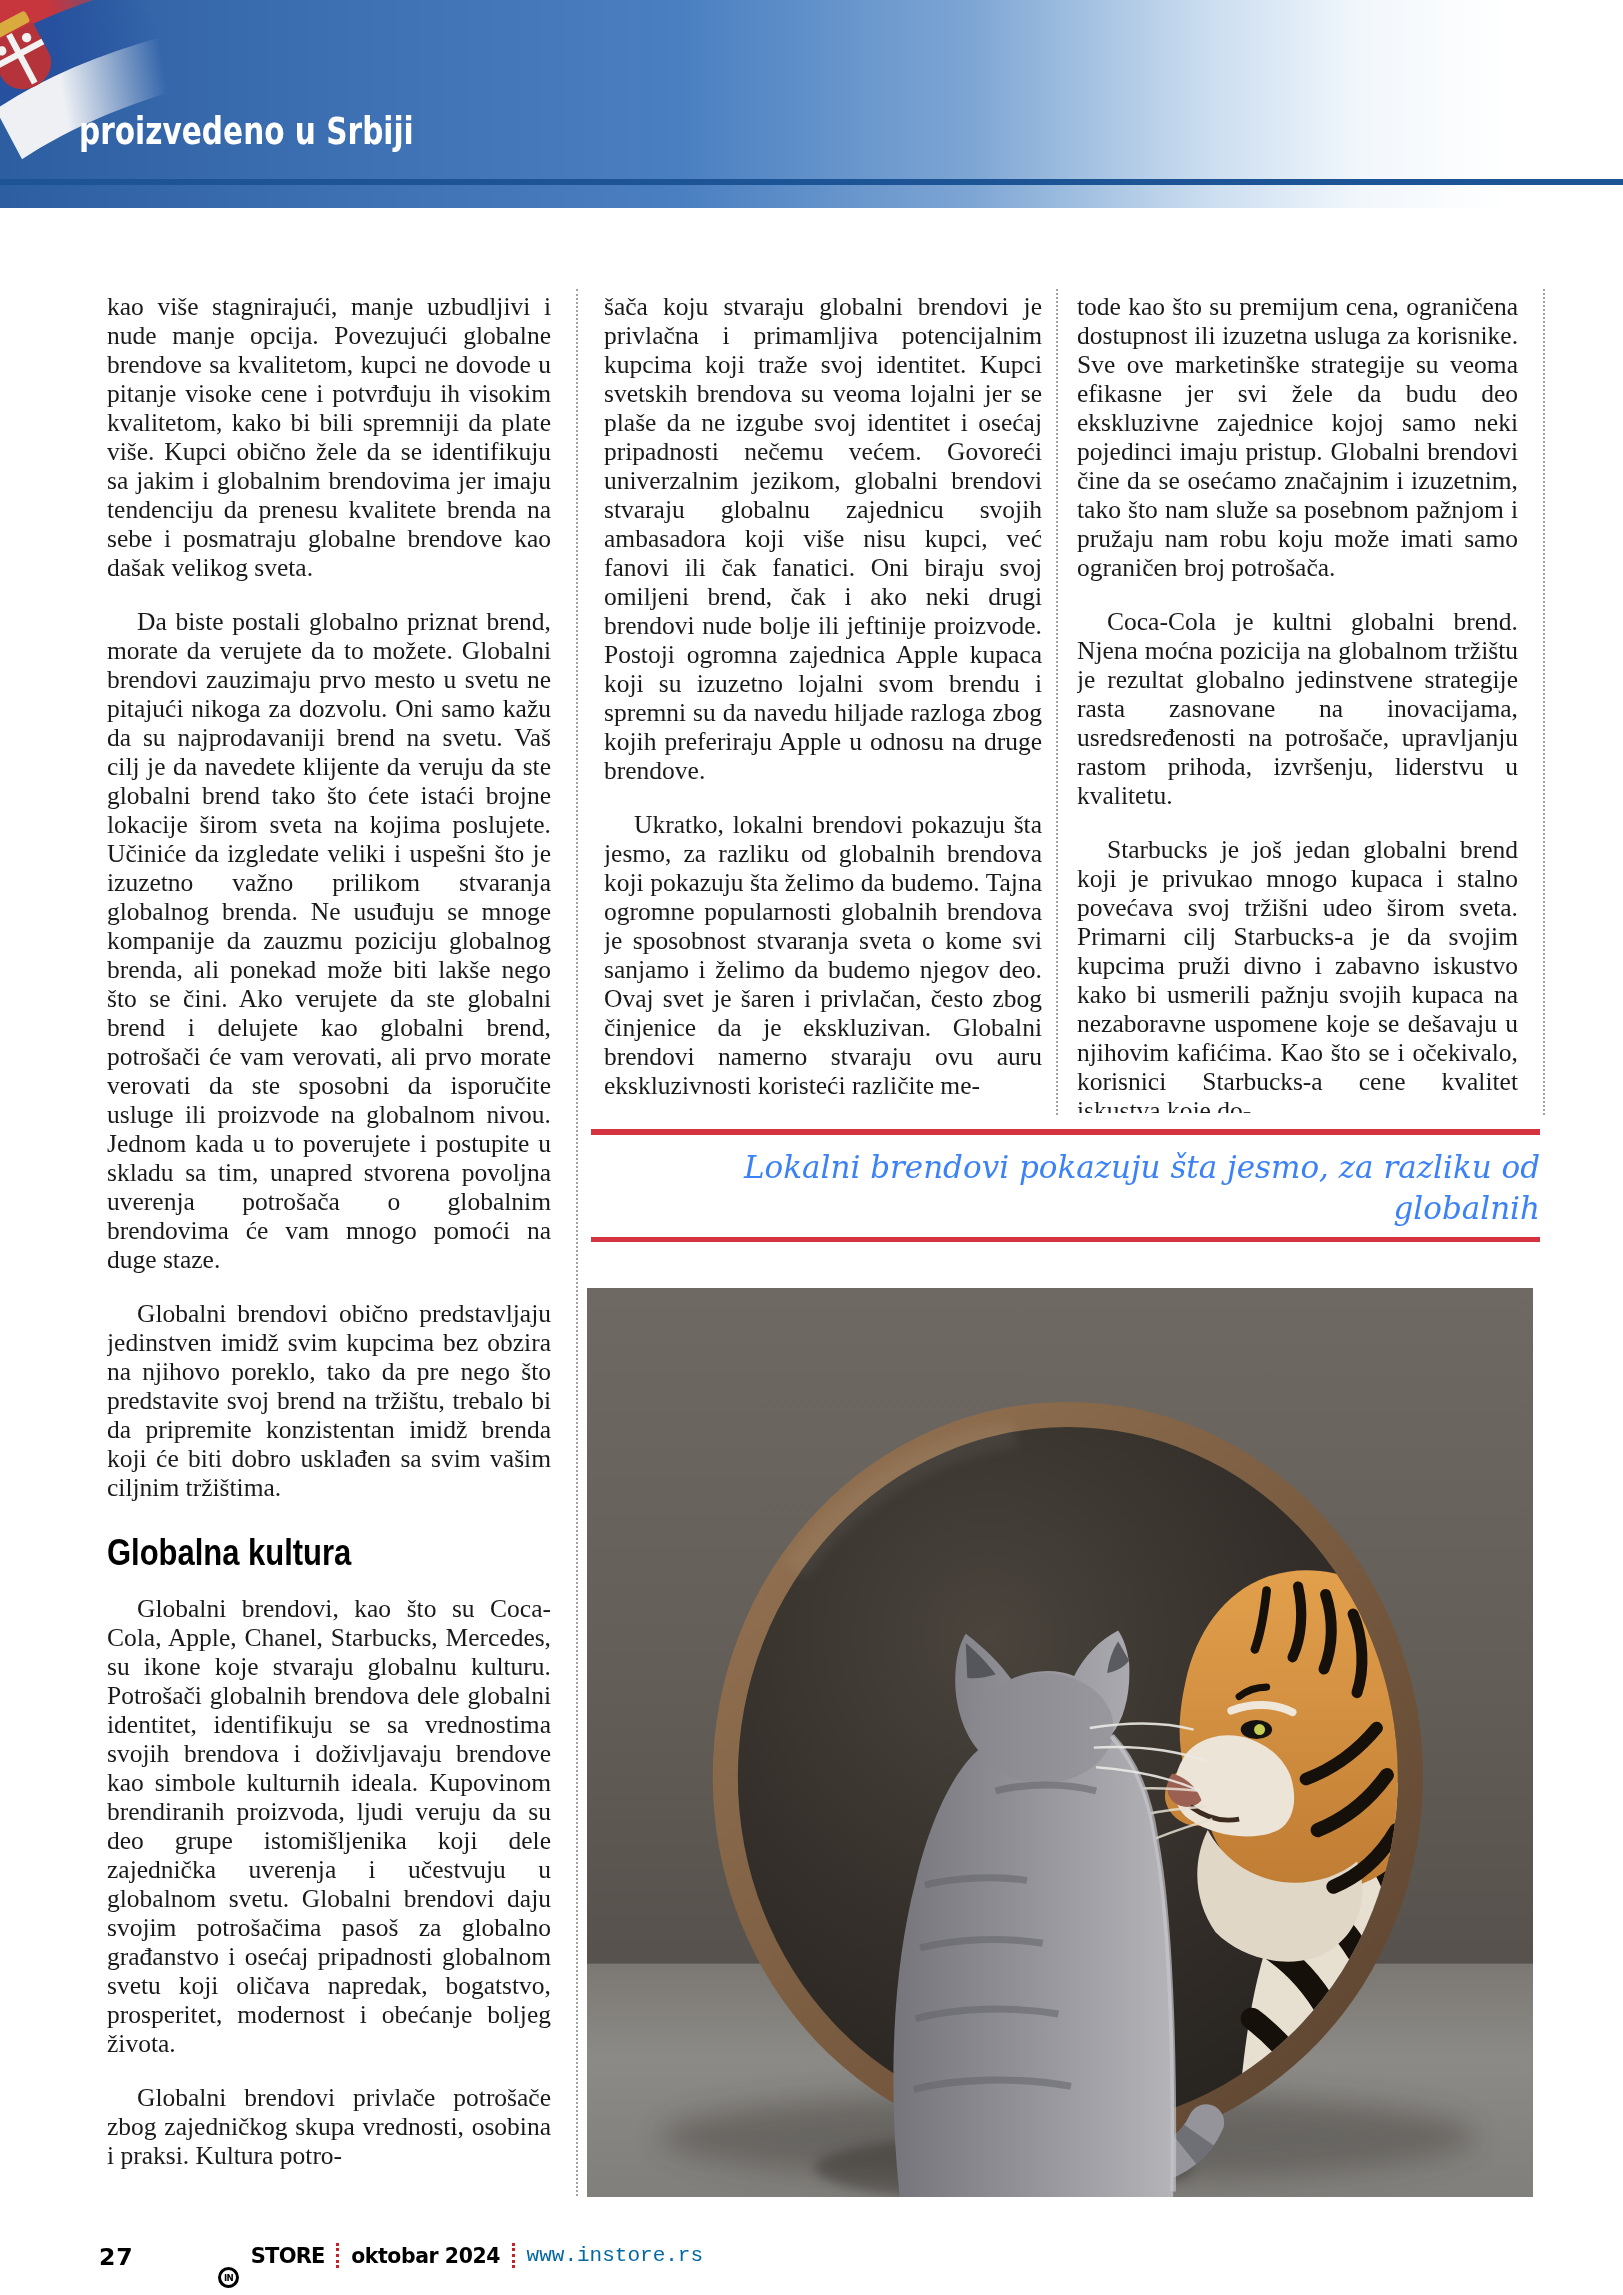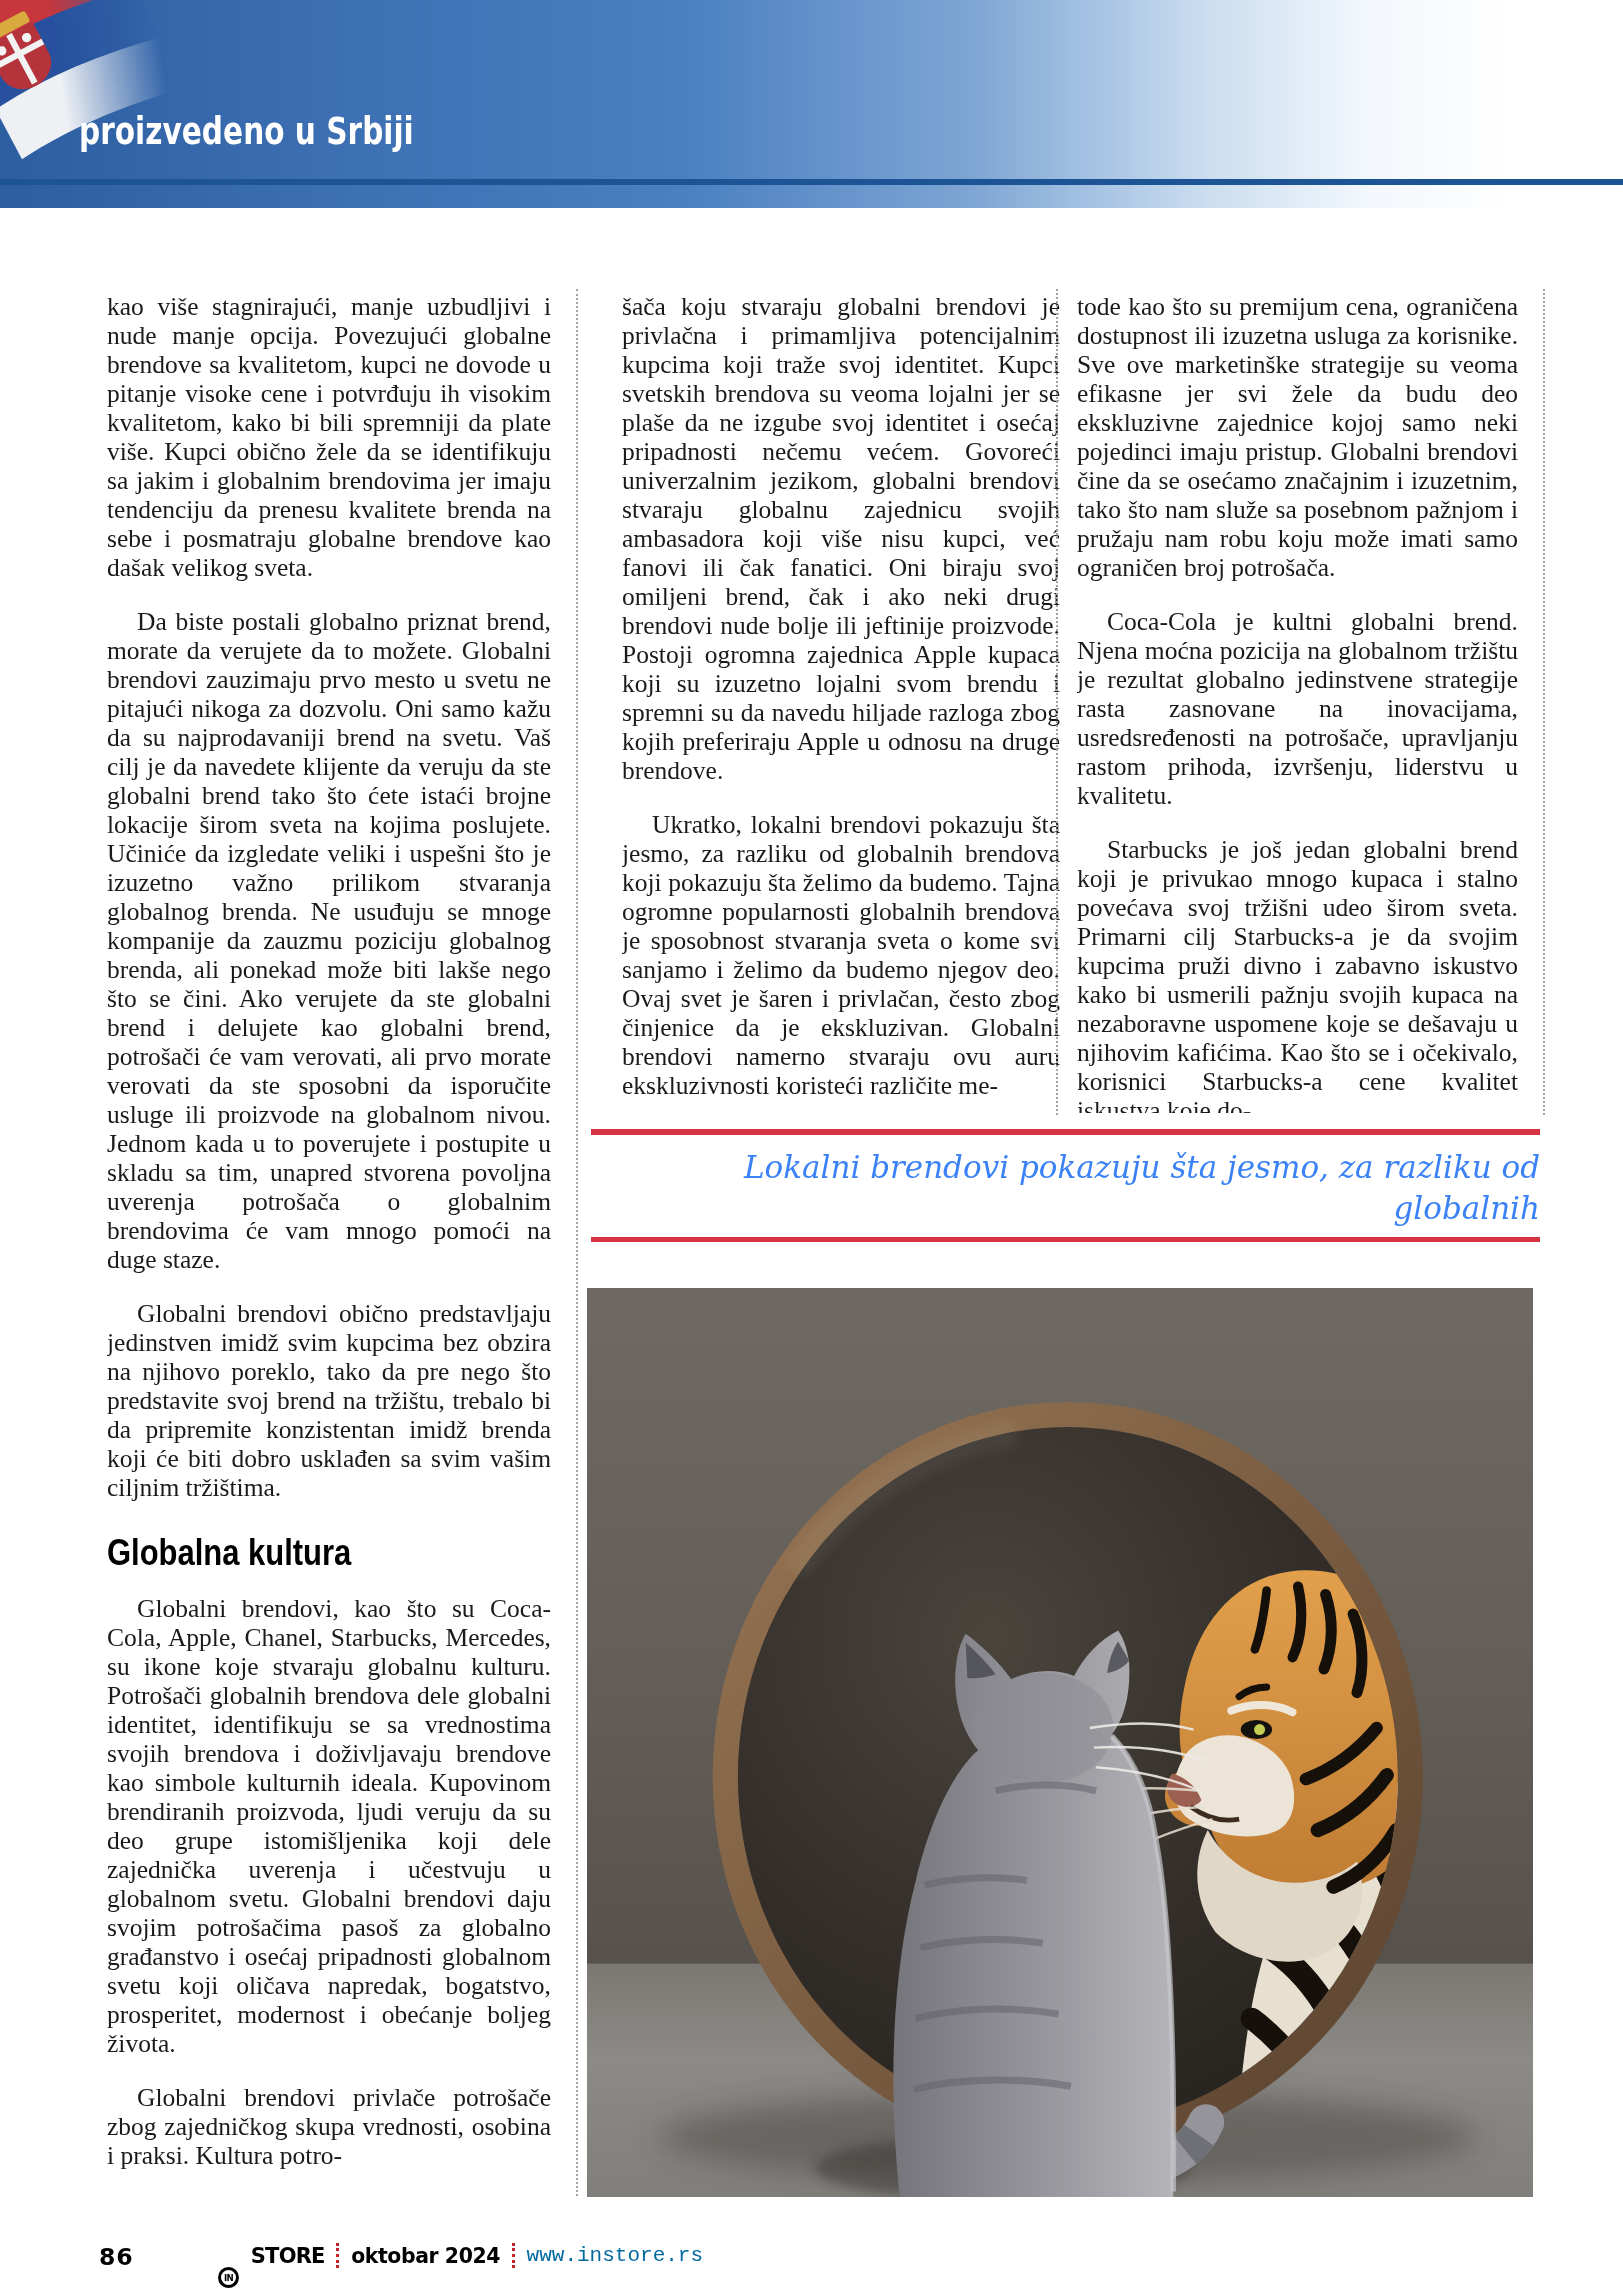--- a/index.html
+++ b/index.html
@@ -13,21 +13,21 @@
   .flag-svg{position:absolute;left:-11px;top:-11px;width:196px;height:203px;}
   .section-title{position:absolute;left:79px;top:113px;margin:0;
     font-family:"DejaVu Sans", sans-serif;font-weight:bold;font-size:37px;line-height:1;
     color:#ffffff;transform:scaleX(.80);transform-origin:left center;letter-spacing:0;}
 
   
   .col{position:absolute;top:292px;text-align:justify;font-size:25.5px;line-height:29px;overflow:hidden;}
   .col p{margin:0 0 25px 0;text-indent:30px;}
   .col p.flush{text-indent:0;}
   .col-1{left:107px;width:444px;height:1908px;}
-  .col-2{left:622px;width:438px;height:821px;}
+  .col-2{left:604px;width:438px;height:821px;}
   .col-3{left:1077px;width:441px;height:821px;}
   .kicker{font-family:"Liberation Sans", sans-serif;font-weight:bold;font-size:36px;
     margin:36px 0 27px 0;transform:scaleX(.86);transform-origin:left center;color:#000;}
 
   .vr{position:absolute;width:0;border-left:2.4px dotted #a3a3a3;}
   .vr-1{left:576px;top:289px;height:1907px;}
   .vr-2{left:1056px;top:289px;height:826px;}
   .vr-3{left:1543px;top:289px;height:826px;}
 
   
@@ -229,21 +229,21 @@
         <g stroke="#eceae6" stroke-width="3" opacity="0.9" fill="none">
           <path d="M 640 560 C 690 552 734 552 772 562"></path>
           <path d="M 645 585 C 700 582 748 588 788 602"></path>
           <path d="M 648 610 C 700 614 744 624 780 640"></path>
         </g>
       </g>
     </svg>
   </figure>
 
   <footer class="footer">
-    <span class="page-number">86</span>
+    <span class="page-number">27</span>
     <div class="brand-row">
       <span class="logo-circle">
         <span>IN</span>
       </span>
       <span class="logo-store">STORE</span>
       <span class="red-sep"></span>
       <span class="issue-date">oktobar 2024</span>
       <span class="red-sep"></span>
       <span class="website">www.instore.rs</span>
     </div>

